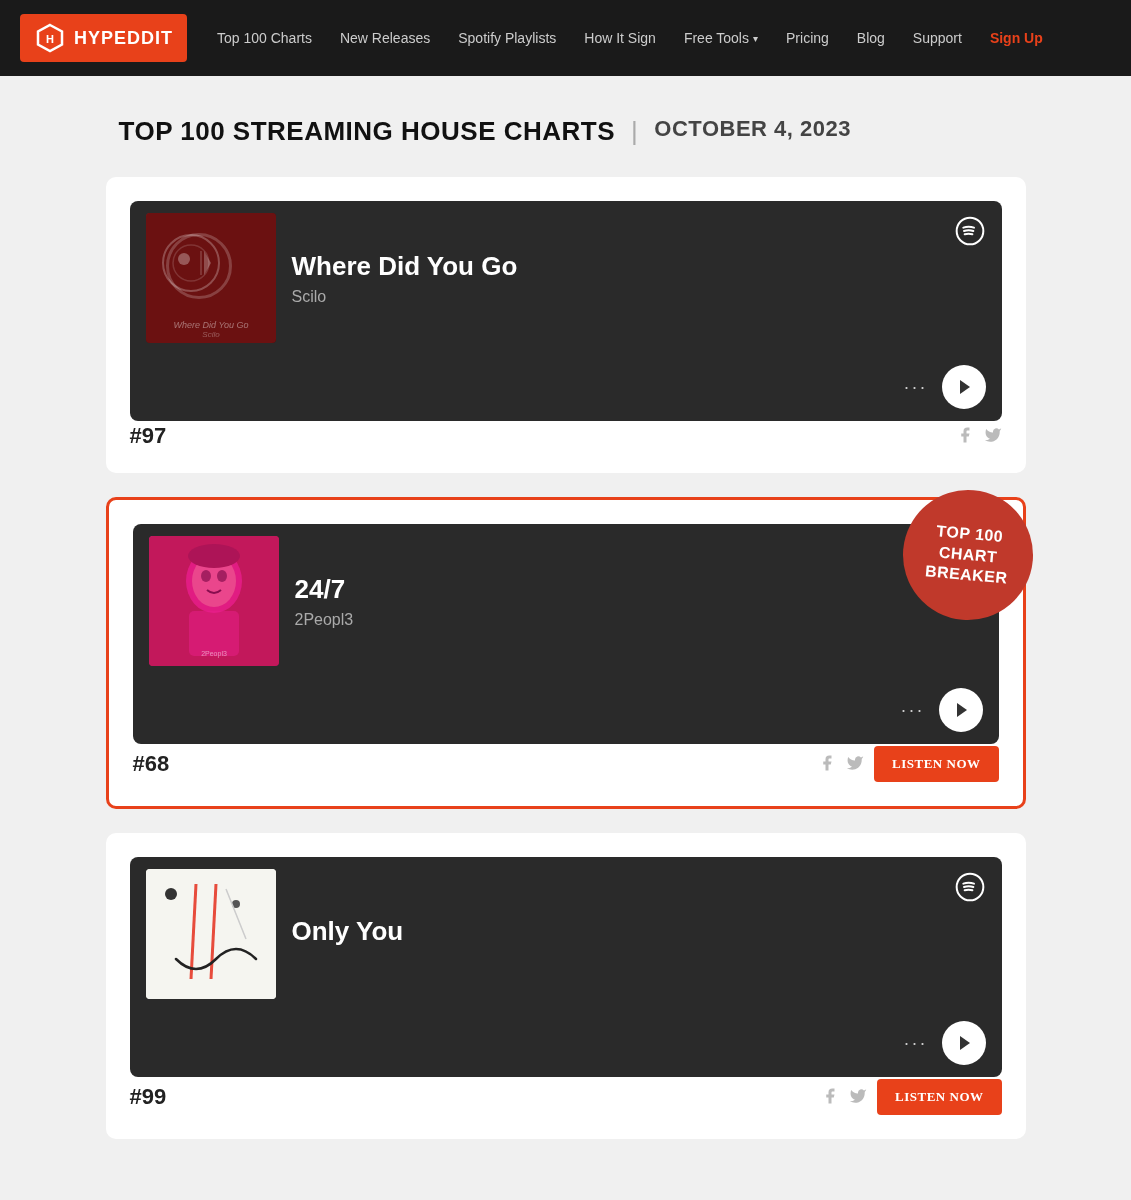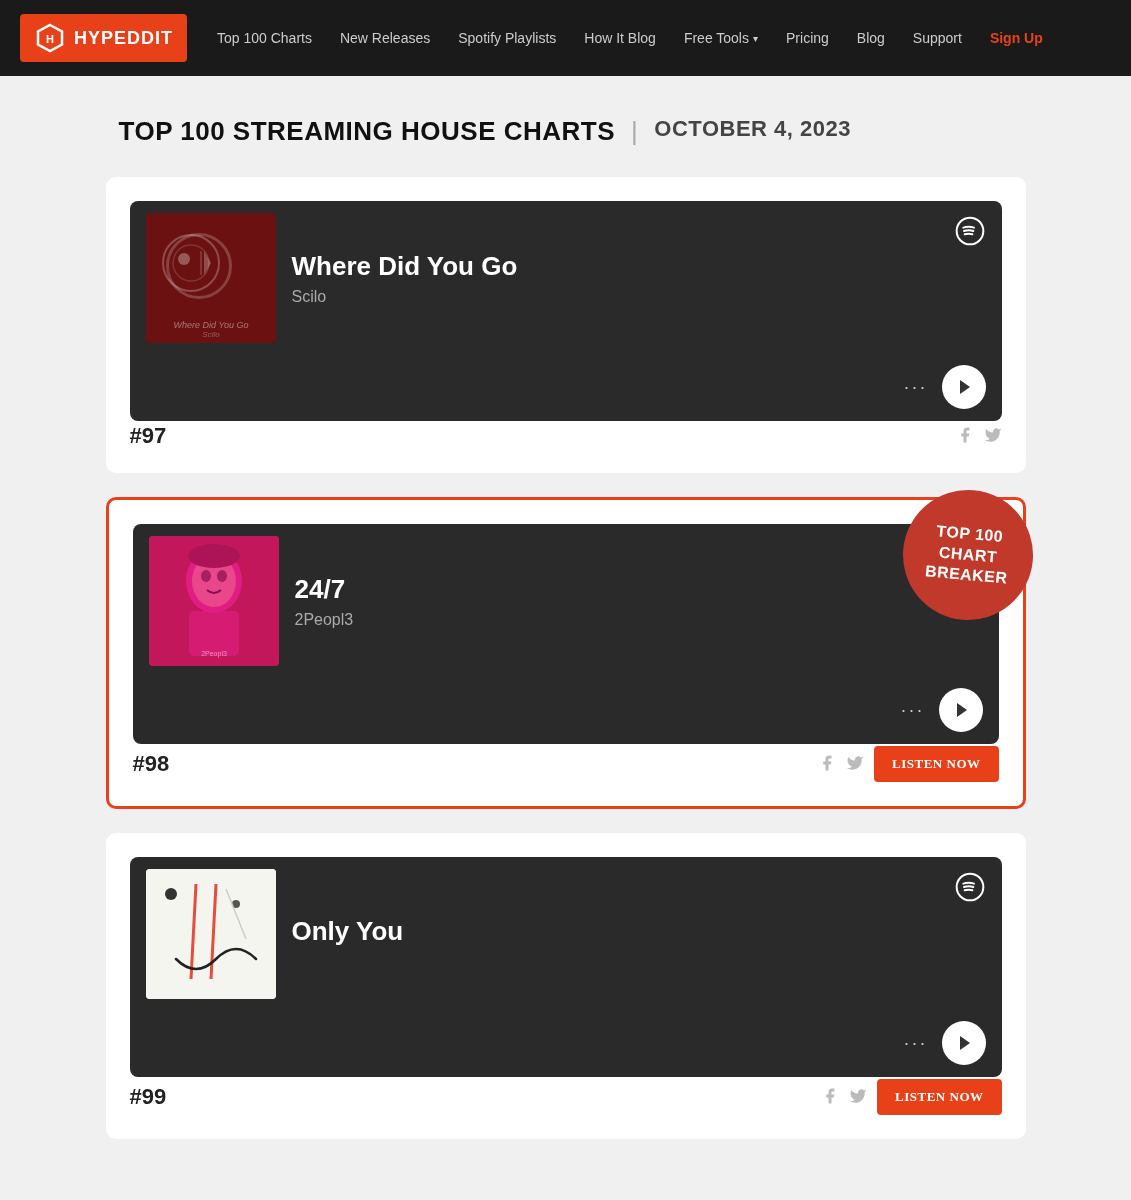--- a/index.html
+++ b/index.html
@@ -293,21 +293,21 @@
         <polygon points="15,2 27,8.5 27,21.5 15,28 3,21.5 3,8.5" fill="none" stroke="white" stroke-width="2.5"></polygon>
         <text x="15" y="20" text-anchor="middle" fill="white" font-size="11" font-weight="bold">H</text>
       </svg>
     </div>
     <span class="logo-text">HYPEDDIT</span>
   </a>
   <div class="nav-links">
     <a class="nav-link" href="#">Top 100 Charts</a>
     <a class="nav-link" href="#">New Releases</a>
     <a class="nav-link" href="#">Spotify Playlists</a>
-    <a class="nav-link" href="#">How It Blog</a>
+    <a class="nav-link" href="#">How It Sign</a>
     <a class="nav-link free-tools" href="#">
       <span>Free Tools</span>
       <span class="dropdown-arrow">▾</span>
     </a>
     <a class="nav-link" href="#">Pricing</a>
     <a class="nav-link" href="#">Blog</a>
     <a class="nav-link" href="#">Support</a>
     <a class="nav-link signup" href="#">Sign Up</a>
   </div>
 </nav>
@@ -414,21 +414,21 @@
       <div class="card-bottom-controls">
         <span class="dots-btn">···</span>
         <button class="play-btn">
           <svg viewBox="0 0 16 16">
               <polygon points="3,1 13,8 3,15" fill="#333"></polygon>
             </svg>
         </button>
       </div>
     </div>
     <div class="chart-footer">
-      <span class="chart-rank">#98</span>
+      <span class="chart-rank">#68</span>
       <div class="chart-actions">
         <span class="social-icon">
           <svg width="18" height="18" viewBox="0 0 24 24" fill="#bbb">
               <path d="M18 2h-3a5 5 0 00-5 5v3H7v4h3v8h4v-8h3l1-4h-4V7a1 1 0 011-1h3z"></path>
             </svg>
         </span>
         <span class="social-icon">
           <svg width="18" height="18" viewBox="0 0 24 24" fill="#bbb">
               <path d="M23 3a10.9 10.9 0 01-3.14 1.53 4.48 4.48 0 00-7.86 3v1A10.66 10.66 0 013 4s-4 9 5 13a11.64 11.64 0 01-7 2c9 5 20 0 20-11.5a4.5 4.5 0 00-.08-.83A7.72 7.72 0 0023 3z"></path>
             </svg>

